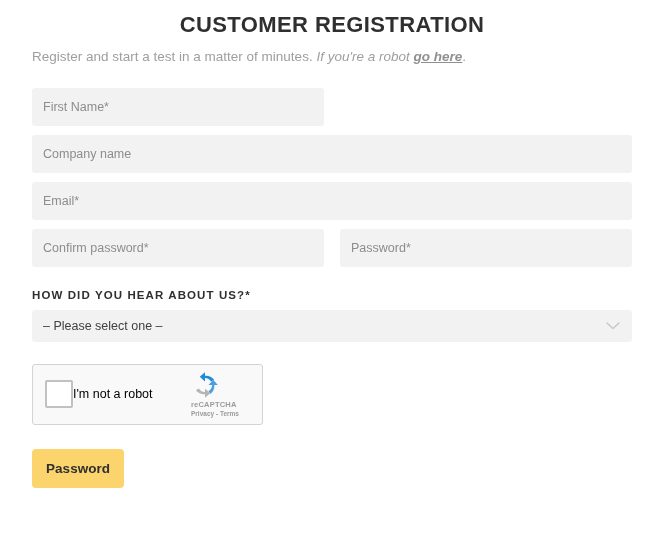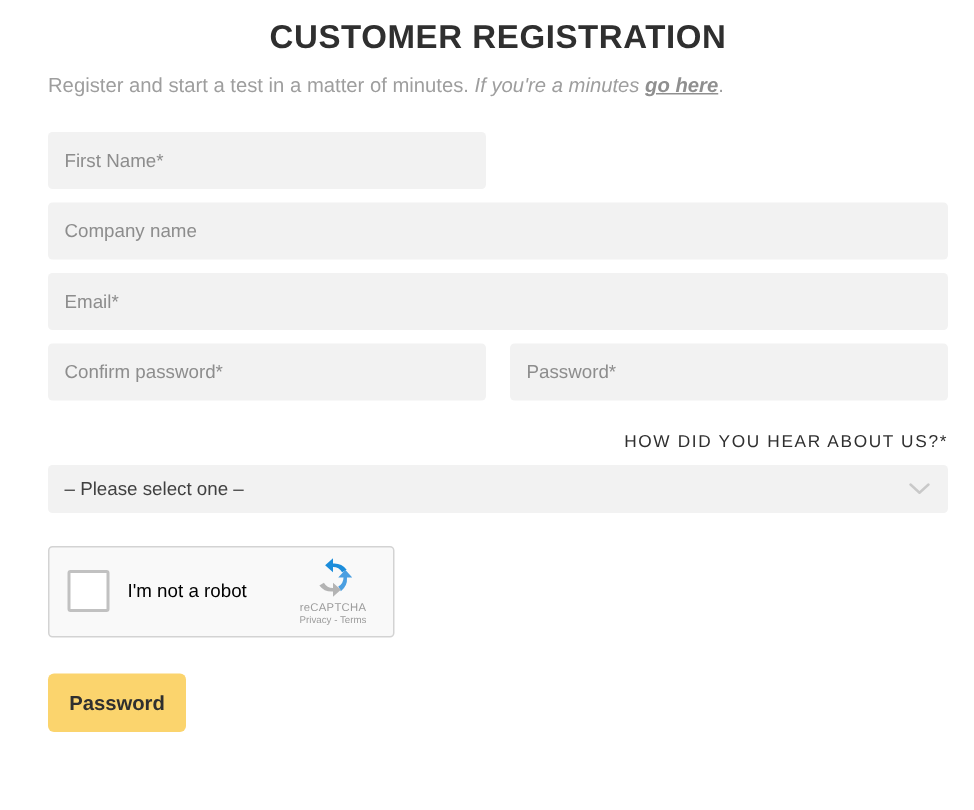--- a/index.html
+++ b/index.html
@@ -92,24 +92,23 @@
   }
   .field.half { width: 292px; flex: 0 0 292px; }
   .field.full { width: 600px; flex: 0 0 600px; }
 
   
   .select-label {
     margin: 0;
     padding-top: 13px;
     padding-bottom: 9px;
     font-size: 11.5px;
-    font-weight: normal;
+    font-weight: bold;
     letter-spacing: 1.1px;
     color: #2f2f2f;
-    text-align: right;
   }
 
   .select-wrap {
     position: relative;
     width: 600px;
     height: 32px;
   }
   .select-box {
     width: 600px;
     height: 32px;
@@ -151,30 +150,30 @@
     width: 24px;
     height: 24px;
     background: #ffffff;
     border: 2px solid #c1c1c1;
     border-radius: 2px;
     margin-left: 12px;
     flex: 0 0 24px;
     cursor: pointer;
   }
   .rc-text {
-    margin-left: 12px;
     font-size: 12.5px;
     color: #000000;
   }
   .rc-brand {
     position: absolute;
     right: 9px;
     top: 6px;
     width: 62px;
-    text-align: center;
+    text-align: left;
+    font-weight: bold;
   }
   .rc-logo {
     height: 28px;
     line-height: 0;
   }
   .rc-name {
     font-size: 7.5px;
     color: #9b9b9b;
     letter-spacing: 0.2px;
     margin-top: 1px;
@@ -203,21 +202,21 @@
 </head>
 <body>
 
 <div class="page">
   <div class="content">
 
     <h1 class="page-title">CUSTOMER REGISTRATION</h1>
 
     <p class="subtitle">
       <span>Register and start a test in a matter of minutes.</span>
-      <span class="tester-note">If you're a minutes</span>
+      <span class="tester-note">If you're a robot</span>
       <span class="go-here">go here</span><span>.</span>
     </p>
 
     <div class="form">
 
       <div class="row">
         <input class="field half" type="text" placeholder="First Name*" style="">
       </div>
 
       <div class="row">

